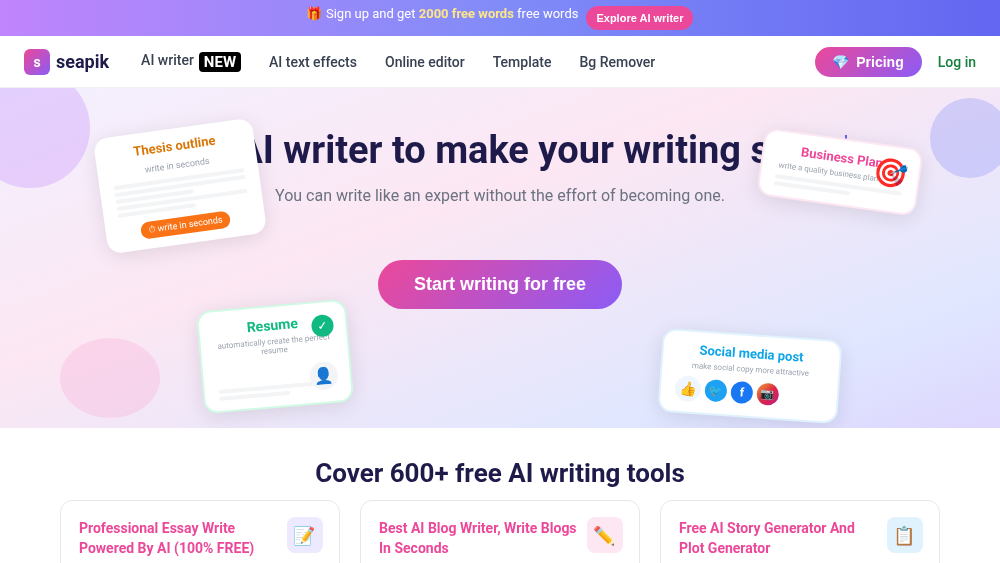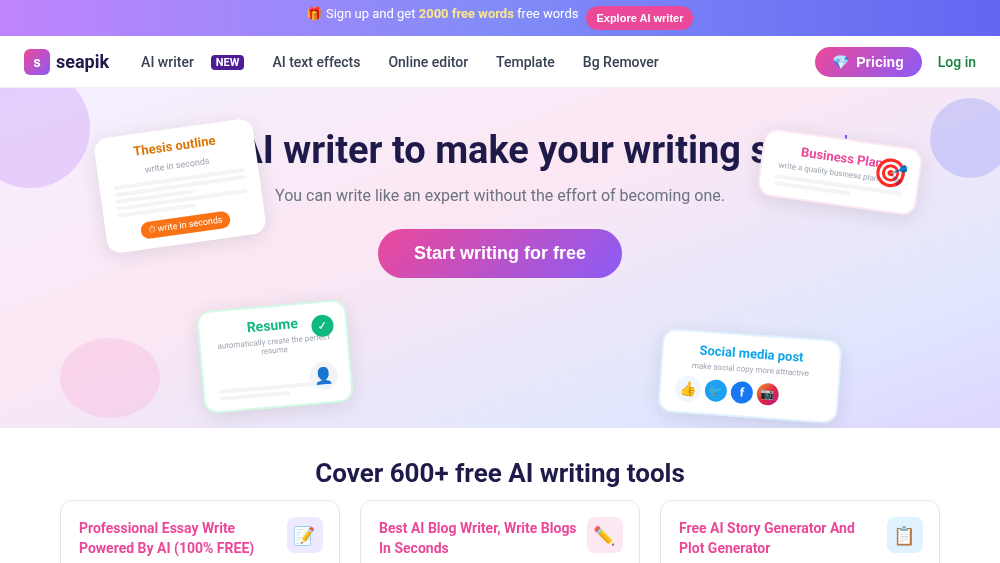--- a/index.html
+++ b/index.html
@@ -71,28 +71,28 @@
       display: flex;
       align-items: center;
       gap: 28px;
       flex: 1;
     }
     .nav-link {
       font-size: 14px;
       color: #374151;
       cursor: pointer;
       display: flex;
-      align-items: flex-end;
-      gap: 17px;
+      align-items: flex-start;
+      gap: 5px;
       font-weight: 500;
     }
     .new-badge {
-      background: #4c1d95;
-      color: white;
-      font-size: 11px;
+      background: #000000;
+      color: white;
+      font-size: 15px;
       font-weight: 700;
       padding: 1px 5px;
       border-radius: 4px;
       text-transform: uppercase;
     }
     .nav-right {
       display: flex;
       align-items: center;
       gap: 16px;
       margin-left: auto;
@@ -169,20 +169,21 @@
       background: linear-gradient(135deg, #ec4899, #8b5cf6);
       color: white;
       border: none;
       border-radius: 30px;
       padding: 14px 36px;
       font-size: 18px;
       font-weight: 600;
       cursor: pointer;
       position: relative;
       z-index: 2;
+      margin-top: 31px;
     }
 
     
     .float-card {
       position: absolute;
       background: white;
       border-radius: 14px;
       padding: 10px 14px;
       box-shadow: 0 4px 20px rgba(0,0,0,0.1);
       z-index: 3;

